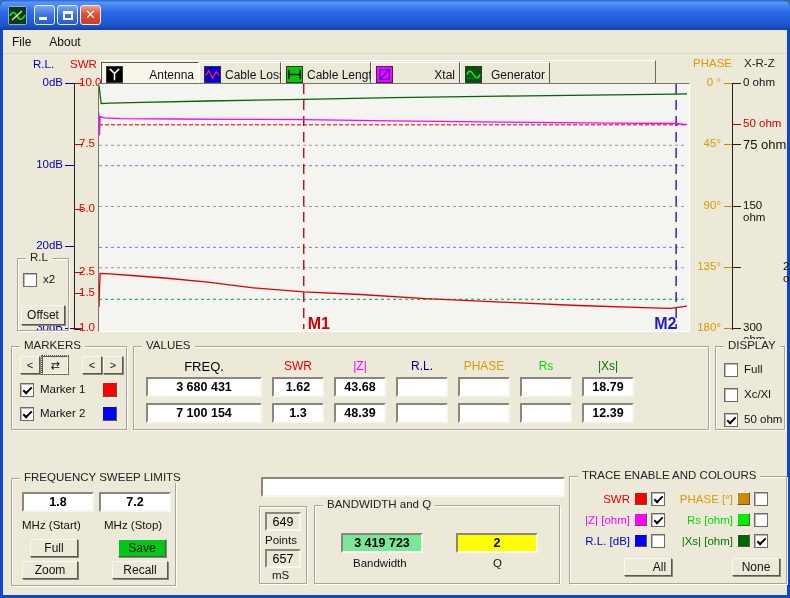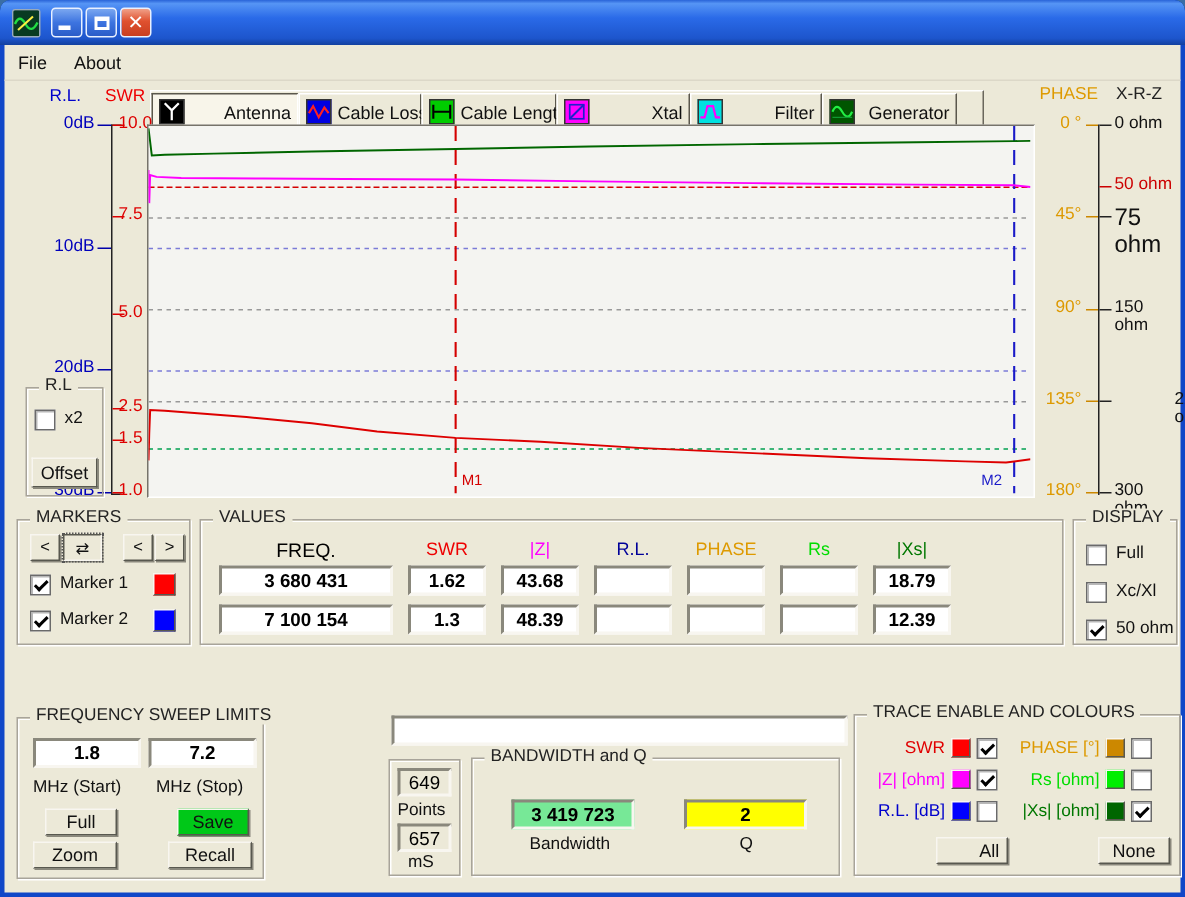--- a/index.html
+++ b/index.html
@@ -33,21 +33,21 @@
   .lbl{position:absolute;font-size:11.5px;color:#111;white-space:nowrap;}
   
   #toolbar{position:absolute;left:97px;top:6px;width:556px;height:29px;background:#ECE9D8;border:1px solid;border-color:#fff #6a675c #6a675c #fff;display:flex;}
   .tb{position:relative;height:25px;margin:1px 0;background:#ECE9D8;border:1px solid;border-color:#fff #5a574c #5a574c #fff;display:flex;align-items:center;padding:0 4px;}
   .tb.active{background:#F8F5EA;border-color:#5a574c #fff #fff #5a574c;}
   .tb .ticon{width:17px;height:17px;margin-right:4px;flex:none;border:1px solid #333;}
   .tb .tlabel{font-size:12px;color:#111;flex:1;text-align:right;white-space:nowrap;}
   
   #plot{position:absolute;left:95px;top:29px;width:592px;height:249px;background:#F4F4F1;border:1px solid;border-color:#76736a #fff #fff #76736a;}
   .axis-lbl{position:absolute;font-size:11.5px;white-space:nowrap;}
-  .mlabel{position:absolute;font-size:10px;font-weight:normal;}
+  .mlabel{position:absolute;font-size:16px;font-weight:bold;}
   .vfield{position:absolute;height:20px;background:#fff;border:2px solid;border-color:#8a887c #f8f6f0 #f8f6f0 #8a887c;
     font-size:12.5px;font-weight:bold;color:#000;text-align:center;line-height:16px;}
   .trace-lbl{position:absolute;font-size:11.5px;text-align:right;width:60px;white-space:nowrap;}
   input.txt{position:absolute;background:#fff;border:2px solid;border-color:#8a887c #f8f6f0 #f8f6f0 #8a887c;font-size:12px;padding:0 3px;}
 </style>
 </head>
 <body>
 
 <div id="window">
   <div id="titlebar">
@@ -98,26 +98,20 @@
               <path d="M2 8 H14 M2 3 V13 M14 3 V13" stroke="#000" stroke-width="1.5" fill="none"></path>
             </svg></span>
           <span class="tlabel">Cable Length</span>
         </div>
         <div class="tb" style="width: 89px;">
           <span class="ticon" style="background: rgb(255, 0, 255);"><svg width="15" height="15" viewBox="0 0 16 16">
               <rect x="3" y="3" width="10" height="10" fill="none" stroke="#2020cc" stroke-width="1.2"></rect>
               <path d="M3 13 L13 3" stroke="#2020cc" stroke-width="1.4"></path>
             </svg></span>
           <span class="tlabel">Xtal</span>
-        </div>
-        <div class="tb" style="width: 88px;">
-          <span class="ticon" style="background: rgb(0, 224, 224);"><svg width="15" height="15" viewBox="0 0 16 16">
-              <path d="M1 12 H4 L6 4 H10 L12 12 H15" stroke="#ff00ff" stroke-width="1.5" fill="none"></path>
-            </svg></span>
-          <span class="tlabel">Filter</span>
         </div>
         <div class="tb" style="width: 90px;">
           <span class="ticon" style="background: rgb(0, 85, 0);"><svg width="15" height="15" viewBox="0 0 16 16">
               <path d="M1 8 Q4 1 8 8 T15 8" stroke="#22ee44" stroke-width="1.5" fill="none"></path>
               <path d="M1 12 H15" stroke="#119933" stroke-width="1"></path>
             </svg></span>
           <span class="tlabel">Generator</span>
         </div>
       </div>
 
@@ -156,21 +150,21 @@
         <span style="position: absolute; left: 675px; top: 144.5px; width: 43px; text-align: right; font-size: 11.5px; color: rgb(221, 153, 0);">90°</span>
         <div style="position: absolute; left: 721px; top: 212.75px; width: 8px; height: 1px; background: rgb(204, 136, 0);"></div>
         <span style="position: absolute; left: 675px; top: 205.75px; width: 43px; text-align: right; font-size: 11.5px; color: rgb(221, 153, 0);">135°</span>
         <div style="position: absolute; left: 721px; top: 274px; width: 8px; height: 1px; background: rgb(204, 136, 0);"></div>
         <span style="position: absolute; left: 675px; top: 267px; width: 43px; text-align: right; font-size: 11.5px; color: rgb(221, 153, 0);">180°</span>
         <div style="position: absolute; left: 730px; top: 29px; width: 8px; height: 1px; background: rgb(34, 34, 34);"></div>
         <span style="position: absolute; left: 740px; top: 22px; font-size: 11.5px; color: rgb(17, 17, 17);">0 ohm</span>
         <div style="position: absolute; left: 730px; top: 69.8333px; width: 8px; height: 1px; background: rgb(204, 0, 0);"></div>
         <span style="position: absolute; left: 740px; top: 62.8333px; font-size: 11.5px; color: rgb(204, 0, 0);">50 ohm</span>
         <div style="position: absolute; left: 730px; top: 90.25px; width: 8px; height: 1px; background: rgb(34, 34, 34);"></div>
-        <span style="position: absolute; left: 740px; top: 83.25px; font-size: 16px; color: rgb(17, 17, 17);">75 ohm</span>
+        <span style="position: absolute; left: 740px; top: 83.25px; font-size: 13px; color: rgb(17, 17, 17);">75 ohm</span>
         <div style="position: absolute; left: 730px; top: 151.5px; width: 8px; height: 1px; background: rgb(34, 34, 34);"></div>
         <span style="position: absolute; left: 740px; top: 144.5px; font-size: 11.5px; color: rgb(17, 17, 17);">150 ohm</span>
         <div style="position: absolute; left: 730px; top: 212.75px; width: 8px; height: 1px; background: rgb(34, 34, 34);"></div>
         <span style="position: absolute; left: 740px; top: 205.75px; font-size: 11.5px; color: rgb(17, 17, 17); margin-left: 40px;">225 ohm</span>
         <div style="position: absolute; left: 730px; top: 274px; width: 8px; height: 1px; background: rgb(34, 34, 34);"></div>
         <span style="position: absolute; left: 740px; top: 267px; font-size: 11.5px; color: rgb(17, 17, 17);">300 ohm</span>
       </div>
 
     <div id="plot">
       <svg id="plot-svg" width="588" height="245">

